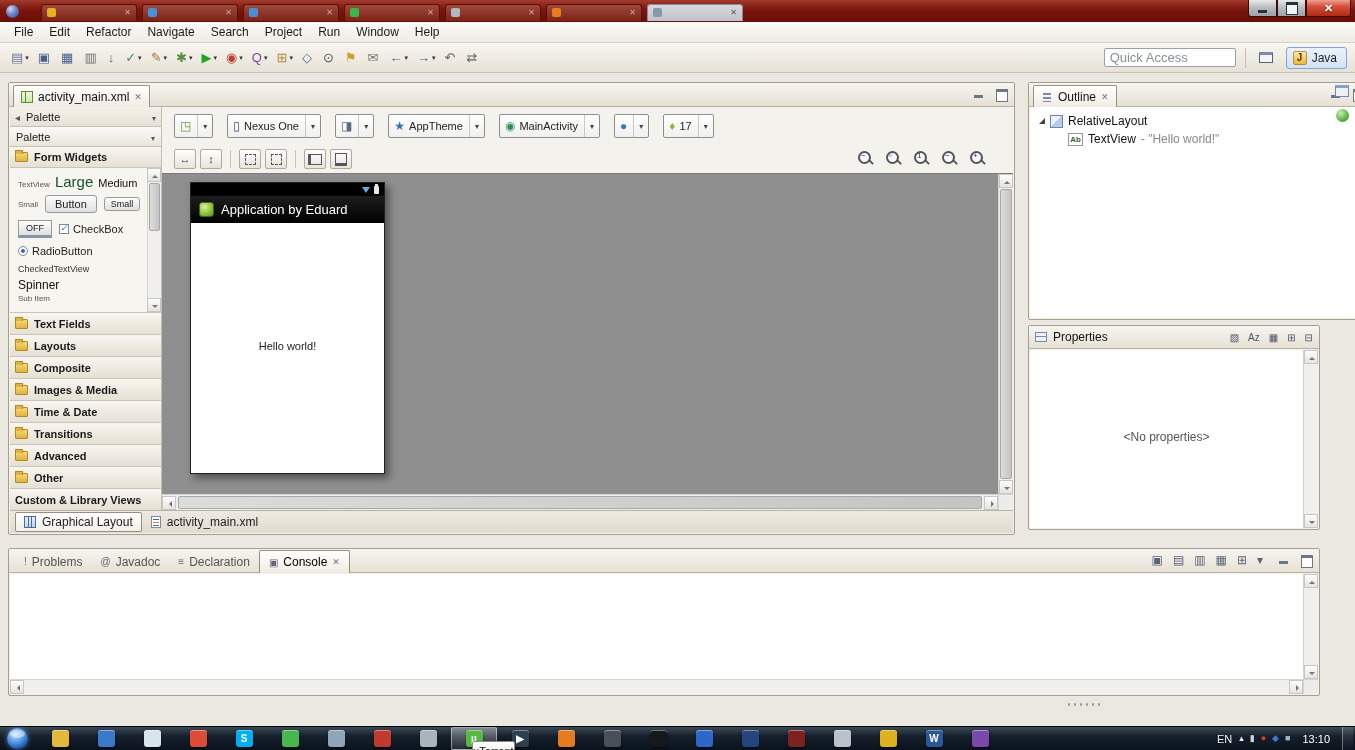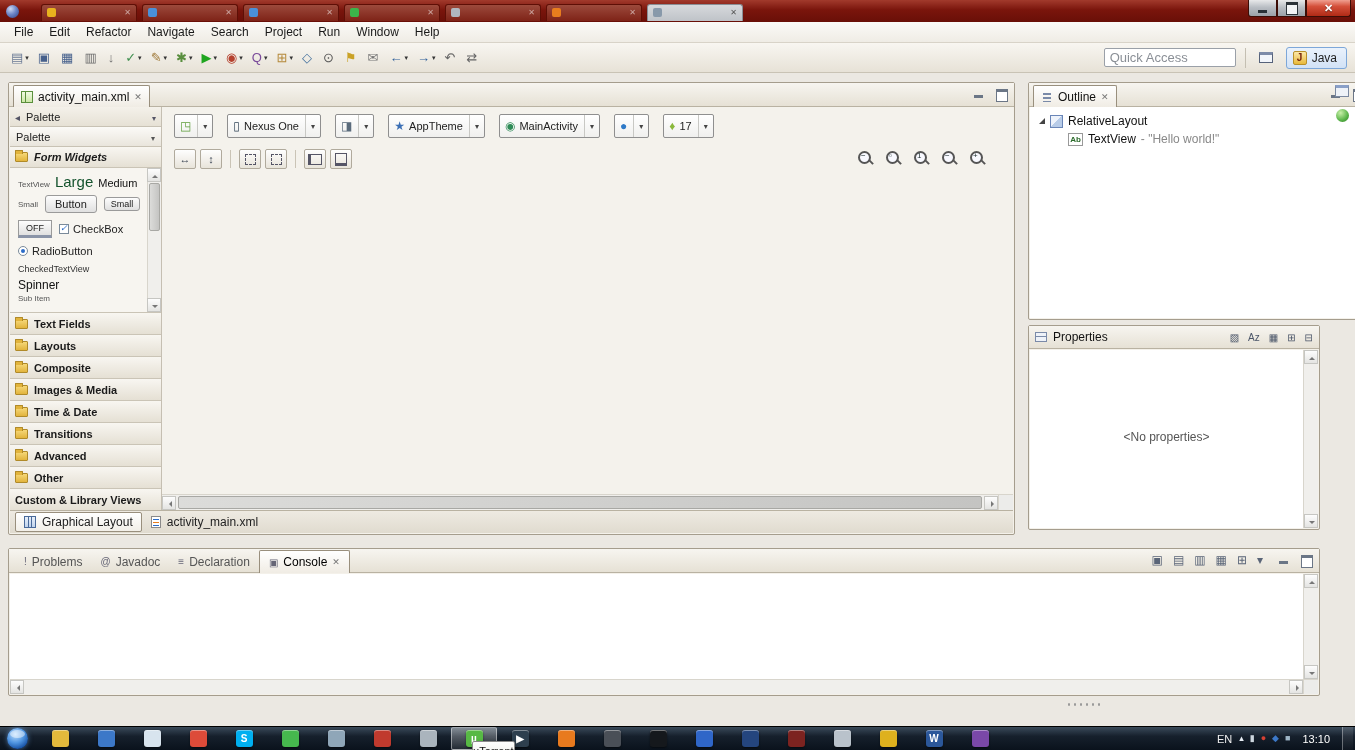--- a/index.html
+++ b/index.html
@@ -61,21 +61,21 @@
 .editor-pane{left:8px;top:9px;width:1007px;height:453px;}
 .editor-body{position:absolute;left:1px;right:1px;top:24px;bottom:24px;background:#f4f2ec;}
 
 .palette{position:absolute;left:0;top:0;bottom:0;width:152px;border-right:1px solid #c5bfb2;background:#f6f4ee;}
 .pal-hdr{height:20px;background:linear-gradient(#f4f1ea,#e6e1d5);border-bottom:1px solid #c8c2b4;display:flex;align-items:center;gap:6px;padding:0 5px;font-size:11px;color:#222;}
 .pal-back::after{content:"◂";color:#556;font-size:10px;}
 .pal-menu{margin-left:auto;} .pal-menu::after{content:"▾";font-size:8px;color:#556;}
 .pal-combo{height:20px;border-bottom:1px solid #c8c2b4;background:linear-gradient(#fbfaf7,#e9e5dc);display:flex;align-items:center;padding:0 6px;font-size:11px;color:#222;}
 .pal-combo .dd{margin-left:auto;} .dd::after{content:"▾";font-size:8px;color:#555;}
 .pal-cat{height:22px;display:flex;align-items:center;padding:0 5px;background:linear-gradient(#f8f6f1,#e5e0d4);border-bottom:1px solid #cac4b6;font-size:11px;font-weight:bold;color:#1a1a1a;}
-.pal-cat.fw{height:21px;font-style:italic;}
+.pal-cat.fw{height:21px;}
 .folder{width:13px;height:10px;background:linear-gradient(#f6d878,#e2b43c);border:1px solid #b08a28;border-radius:1px;position:relative;margin-right:6px;flex:none;}
 .folder::before{content:"";position:absolute;top:-3px;left:-1px;width:6px;height:3px;background:#e2b43c;border:1px solid #b08a28;border-bottom:none;border-radius:1px 1px 0 0;}
 .pal-widgets{position:relative;height:145px;background:#f7f5f0;border-bottom:1px solid #cac4b6;padding:5px 18px 0 8px;overflow:hidden;}
 .wrow{display:flex;align-items:center;gap:7px;margin-bottom:7px;}
 .wrow.r1{align-items:baseline;gap:5px;margin-bottom:5px;}
 .w-tiny{font-size:8px;color:#555;}
 .w-large{font-size:15px;color:#14532d;}
 .w-med{font-size:11px;color:#111;}
 .w-btn{font-size:11px;padding:2px 9px;border:1px solid #9a9a9a;border-radius:3px;background:linear-gradient(#fdfdfd,#e0e0e0);color:#222;}
 .w-btn.sm{font-size:9px;padding:1px 6px;}
@@ -539,20 +539,40 @@
                   <i class="ms"></i>
                 </span>
               <span class="mag minus2">
                   <i class="ms"></i>
                 </span>
               <span class="mag plus">
                   <i class="ms"></i>
                 </span>
             </div>
           </div>
+          <div class="canvas">
+            <div class="phone">
+              <div class="p-status">
+                <span class="p-sig"></span>
+                <span class="p-batt"></span>
+              </div>
+              <div class="p-title">
+                <span class="droid"></span>
+                <span class="p-app-title">Application by Eduard</span>
+              </div>
+              <div class="p-body">
+                <div class="hello">Hello world!</div>
+              </div>
+            </div>
+            <div class="sbv">
+              <div class="sb-btn up" style="top:0;left:0;"></div>
+              <div class="sb-thumb"></div>
+              <div class="sb-btn down" style="bottom:0;left:0;"></div>
+            </div>
+          </div>
           <div class="sbh">
             <div class="sb-btn lf" style="left:0;top:1px;"></div>
             <div class="sb-thumb h"></div>
             <div class="sb-btn rt" style="right:0;top:1px;"></div>
           </div>
           <div class="sb-corner"></div>
         </div>
       </div>
 
       <div class="btabs">

